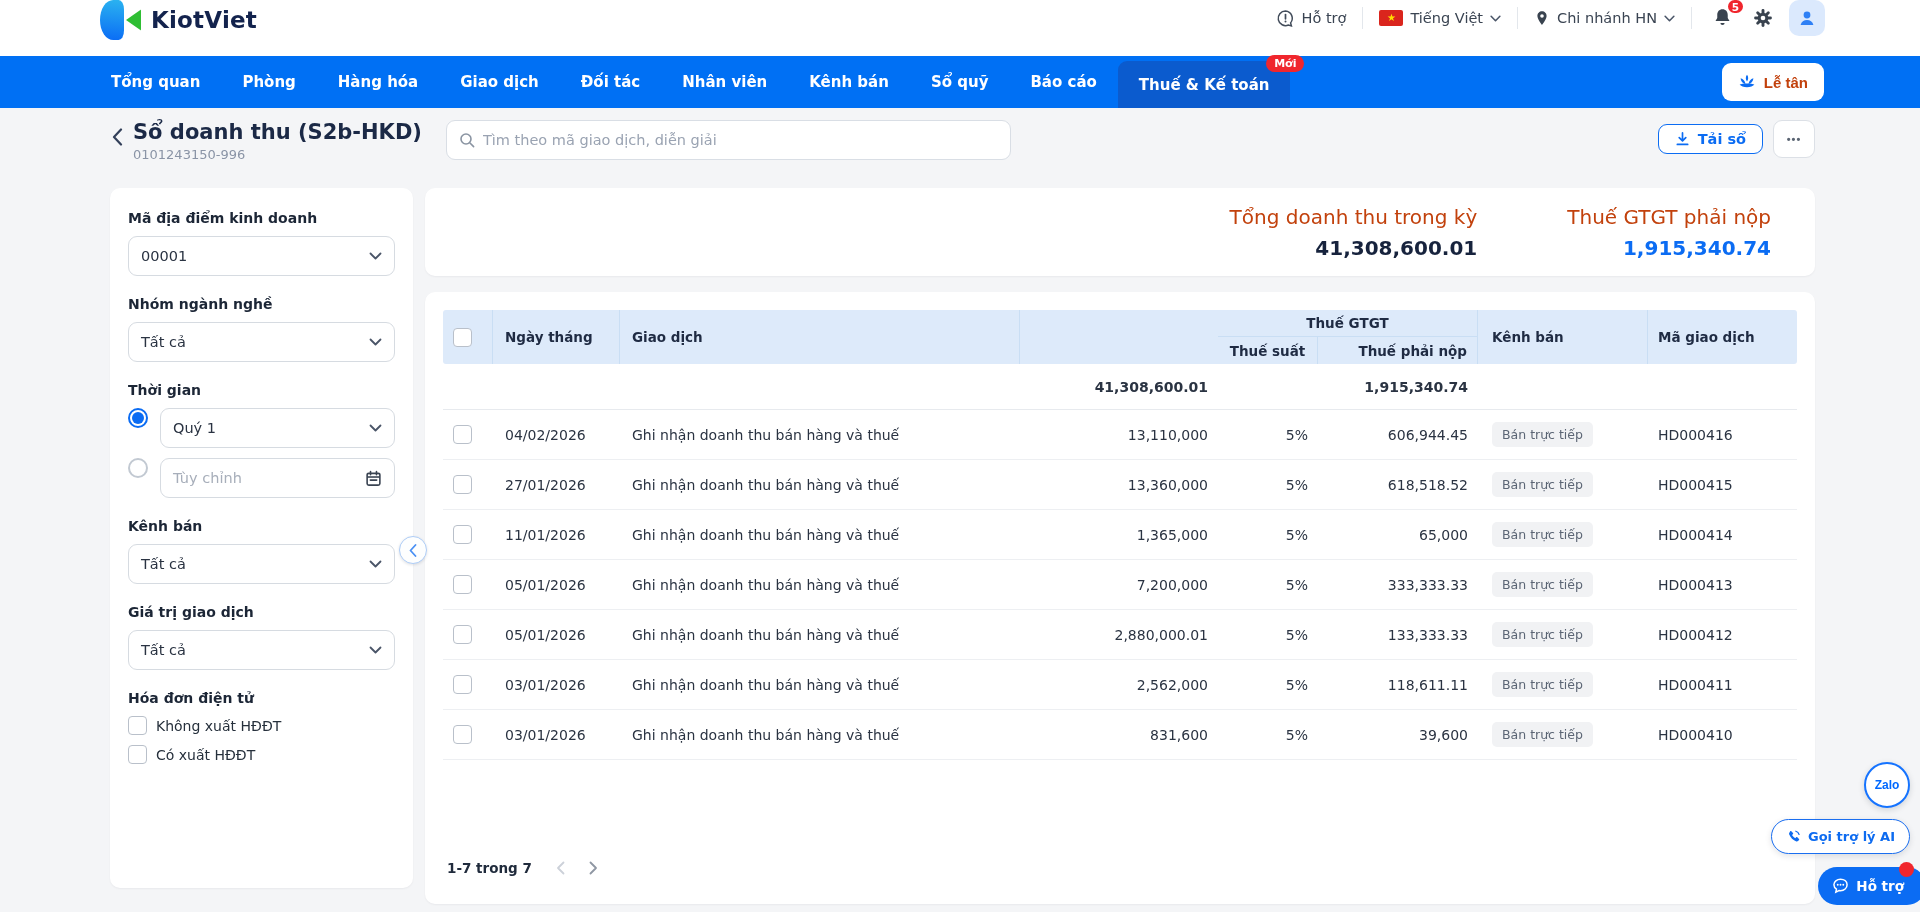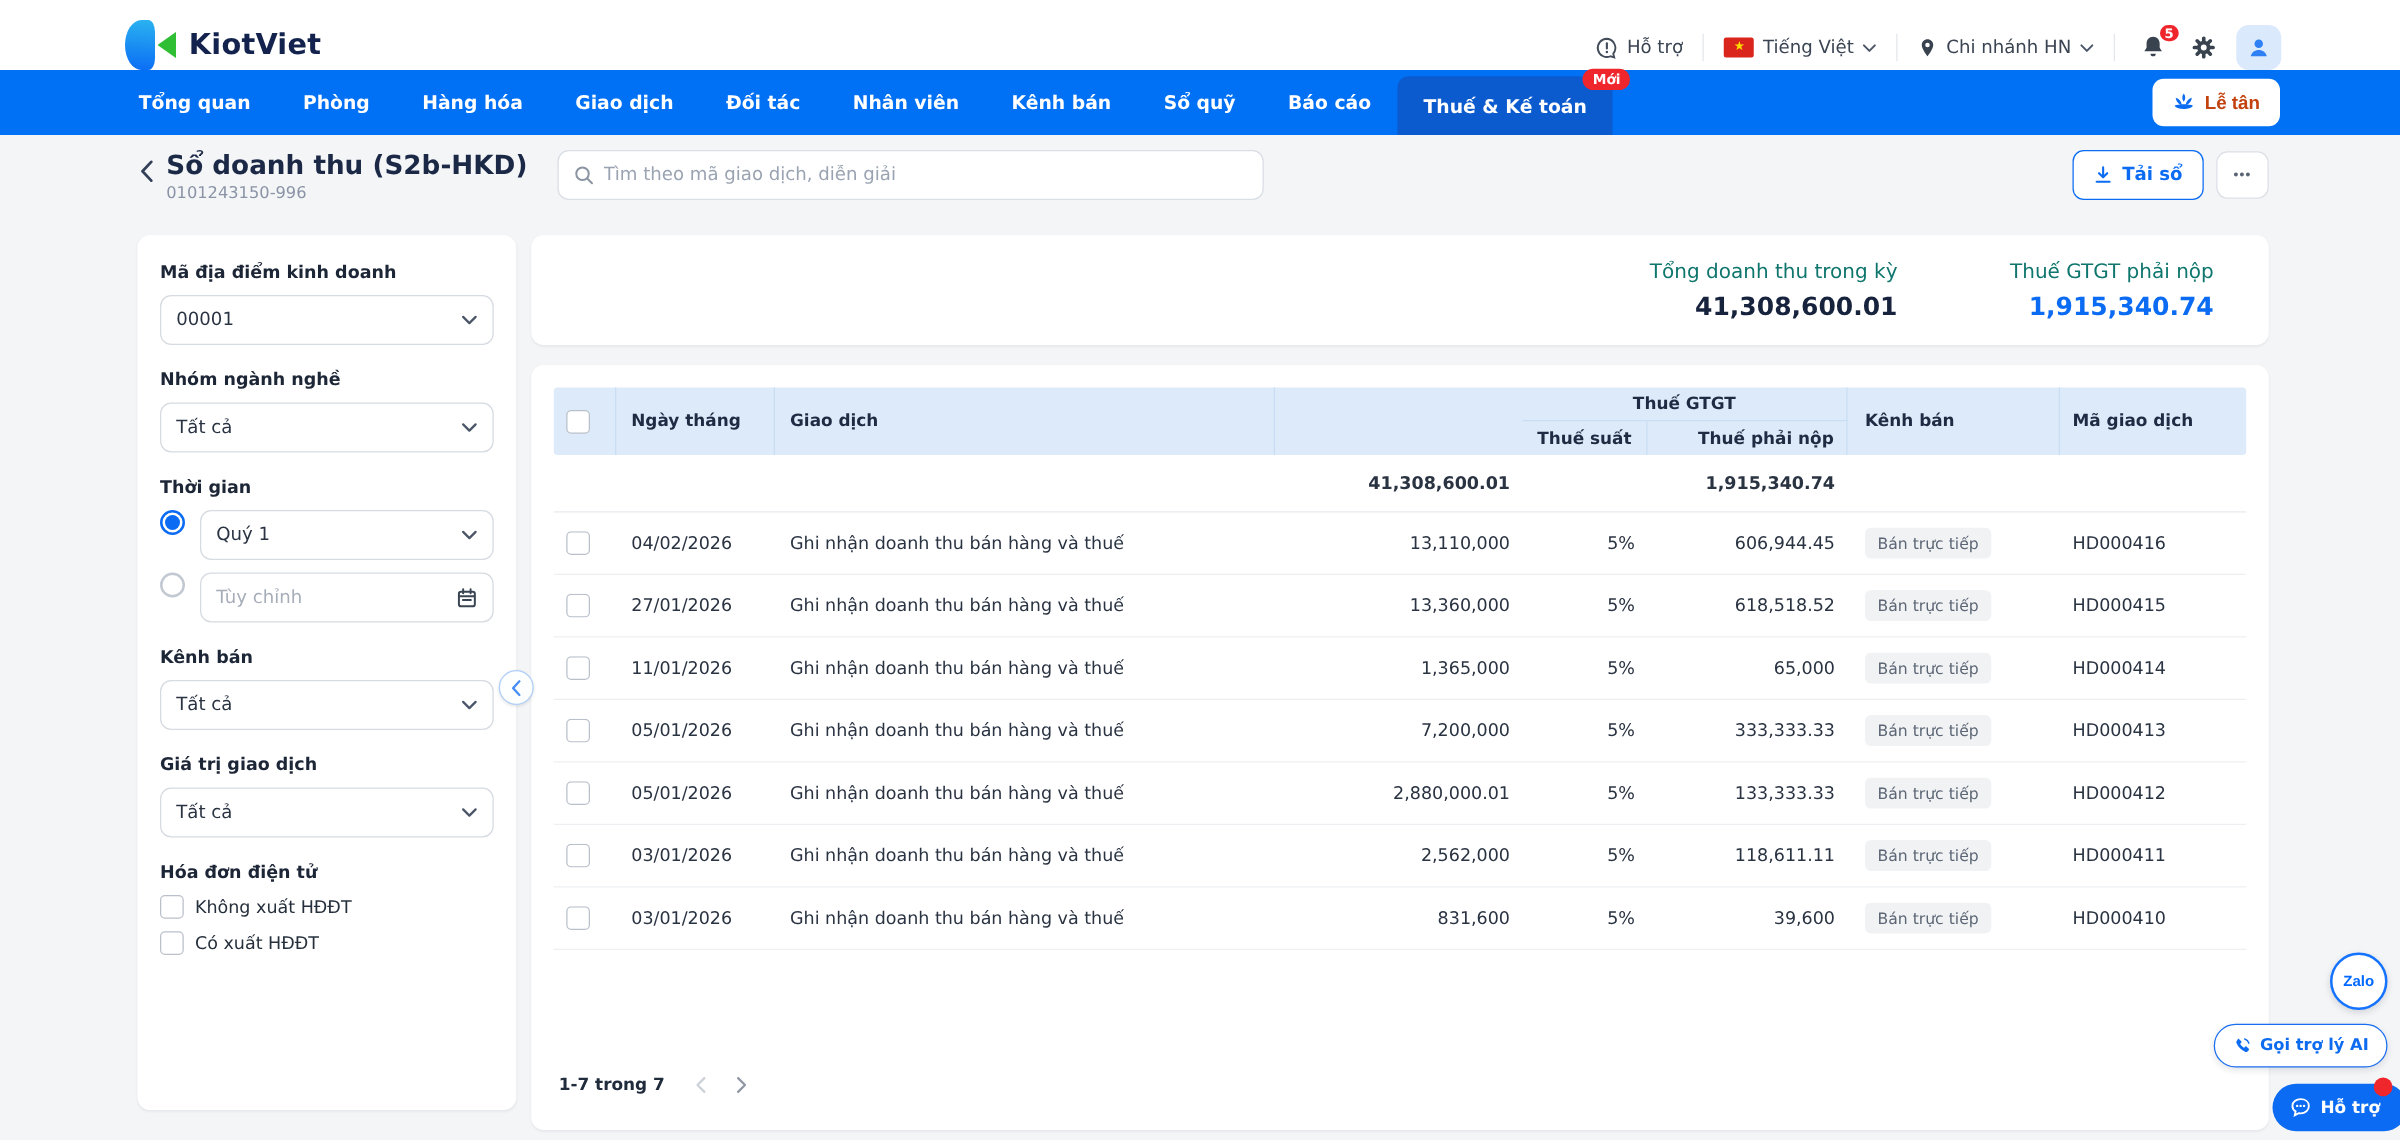--- a/index.html
+++ b/index.html
@@ -1,20 +1,20 @@
 <!DOCTYPE html>
 <html><head>
 <meta charset="utf-8">
 <style>
   * { margin:0; padding:0; box-sizing:border-box; }
   html,body { width:1920px; height:912px; overflow:hidden; }
   body { font-family:"DejaVu Sans","Liberation Sans",sans-serif; background:#f4f5f7; color:#26303c; position:relative; font-size:14px; }
 
   
-  .topbar { height:56px; background:#fff; display:flex; align-items:flex-end; padding:0 95px 0 100px; }
+  .topbar { height:56px; background:#fff; display:flex; align-items:flex-start; padding:0 95px 0 100px; }
   .brand { display:flex; align-items:center; gap:10px; }
   .logo-mark { display:flex; align-items:center; }
   .logo-blue { width:24px; height:40px; background:linear-gradient(185deg,#2bb3f0,#0a6cf5); border-radius:55% 22% 22% 55% / 50% 24% 24% 50%; }
   .logo-green { width:15px; height:24px; margin-left:2px; background:#2fbe34; clip-path:polygon(100% 6%, 0 50%, 100% 94%); border-radius:3px; }
   .brand-name { font-size:23px; font-weight:800; color:#13234d; letter-spacing:.2px; }
   .top-right { margin-left:auto; display:flex; align-items:center; gap:16px; }
   .top-item { display:flex; align-items:center; gap:7px; color:#3a4452; font-size:14.5px; cursor:pointer; }
   .vdiv { width:1px; height:22px; background:#e3e7ec; }
   .flag { width:24px; height:16px; background:#da251d; border-radius:2px; display:flex; align-items:center; justify-content:center; color:#ffde00; font-size:10px; line-height:1; }
   .bell-wrap { position:relative; padding:2px 4px; }
@@ -33,21 +33,21 @@
   .page { padding:12px 105px 0 110px; }
   .page-head { display:flex; align-items:flex-start; height:56px; }
   .back-btn { background:none; border:none; cursor:pointer; padding:4px 2px; margin-top:4px; color:#33405a; }
   .title-block { margin-left:8px; }
   .page-title { font-size:21px; font-weight:800; color:#1b2946; line-height:1.2; }
   .page-subtitle { font-size:13px; color:#8a94a6; margin-top:2px; }
   .search-box { margin-left:24px; width:565px; height:40px; background:#fff; border:1px solid #d9dee5; border-radius:9px; display:flex; align-items:center; padding:0 12px; gap:8px; }
   .search-box input { border:none; outline:none; flex:1; font-size:14.5px; font-family:inherit; color:#26303c; background:transparent; }
   .search-box input::placeholder { color:#9aa3b2; }
   .head-actions { margin-left:auto; display:flex; align-items:center; gap:10px; }
-  .btn-download { height:40px; background:#fff; border:1px solid #0b6cf3; border-radius:9px; color:#0b6cf3; font-weight:700; font-size:14.5px; display:flex; align-items:center; gap:8px; padding:0 16px; cursor:pointer; font-family:inherit; }
+  .btn-download { height:30px; background:#fff; border:1px solid #0b6cf3; border-radius:9px; color:#0b6cf3; font-weight:700; font-size:14.5px; display:flex; align-items:center; gap:8px; padding:0 16px; cursor:pointer; font-family:inherit; }
   .btn-more { height:38px; width:42px; background:#fff; border:1px solid #dcе0e6; border:1px solid #dce0e6; border-radius:9px; color:#5a6472; font-size:16px; font-weight:700; letter-spacing:1px; cursor:pointer; display:flex; align-items:center; justify-content:center; }
 
   
   .cards { display:flex; gap:12px; margin-top:12px; align-items:flex-start; }
   .card { background:#fff; border-radius:10px; box-shadow:0 1px 2px rgba(16,24,40,.05); }
 
   
   .sidebar { width:303px; height:700px; padding:22px 18px; position:relative; flex:none; }
   .f-label { font-size:14px; font-weight:700; color:#1c2636; margin-bottom:10px; }
   .f-section { margin-bottom:20px; }
@@ -60,21 +60,21 @@
   .time-ctrl { flex:1; margin-left:12px; }
   .input-like { height:40px; border:1px solid #d6dbe1; border-radius:9px; display:flex; align-items:center; justify-content:space-between; padding:0 12px; font-size:14.5px; color:#a7aeba; background:#fff; cursor:text; }
   .check-row { display:flex; align-items:center; gap:9px; margin-top:10px; cursor:pointer; }
   .checkbox { width:19px; height:19px; border:1.5px solid #b9c0ca; border-radius:4px; background:#fff; flex:none; cursor:pointer; }
   .collapse-btn { position:absolute; right:-14px; top:348px; width:28px; height:28px; border-radius:50%; background:#fdfefe; border:1px solid #aecdf7; color:#4a90f4; display:flex; align-items:center; justify-content:center; cursor:pointer; box-shadow:0 1px 3px rgba(16,24,40,.12); }
 
   
   .main { flex:1; display:flex; flex-direction:column; gap:16px; }
   .summary { height:88px; display:flex; justify-content:flex-end; align-items:center; gap:90px; padding-right:44px; }
   .stat { text-align:right; }
-  .stat-label { font-size:16px; color:#0f766e; }
+  .stat-label { font-size:20px; color:#c2410c; }
   .stat-value { font-size:20px; font-weight:800; margin-top:7px; color:#17233d; }
   .stat-value.blue { color:#0b6cf3; }
 
   .table-card { height:612px; padding:18px 18px 0; display:flex; flex-direction:column; }
   .tgrid { display:grid; grid-template-columns:50px 127px 400px 198px 100px 160px 170px 1fr; align-items:center; }
   .thead { background:#ddeafa; border-radius:3px; grid-template-rows:27px 27px; font-size:13.5px; font-weight:700; color:#1f2b43; }
   .th { display:flex; align-items:center; height:100%; padding:0 10px; }
   .th.span2 { grid-row:1 / 3; }
   .th.sep { border-right:1px solid #c9def4; }
   .th.right { justify-content:flex-end; }

